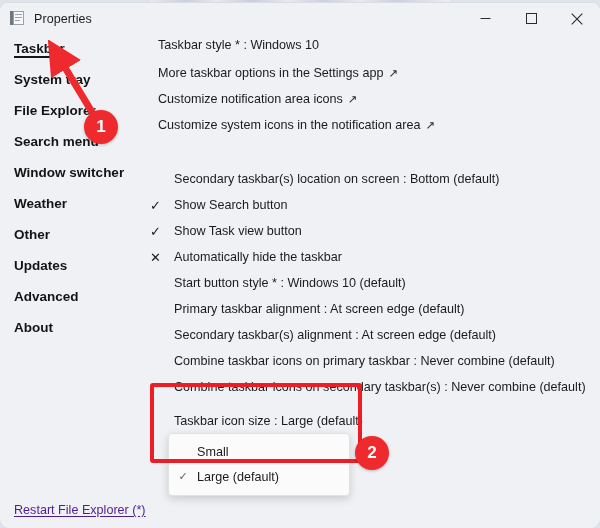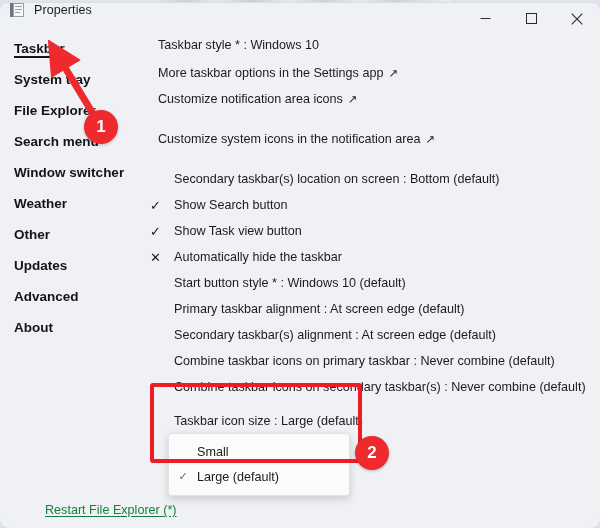--- a/index.html
+++ b/index.html
@@ -55,21 +55,21 @@
     left: 0; top: 0;
     width: 600px;
     height: 31px;
     background: #eff1f5;
   }
   .title-left {
     position: absolute;
     left: 10px; top: 0;
     height: 31px;
     display: flex;
-    align-items: flex-start;
+    align-items: center;
     gap: 9px;
   }
   .app-icon {
     width: 15px; height: 15px;
     position: relative;
     display: block;
   }
   .app-icon .doc {
     position: absolute;
     left: 3px; top: 0;
@@ -201,25 +201,24 @@
     font-size: 11px;
     color: #5d5d5d;
   }
 
   
   .footer-link {
     position: absolute;
     left: 14px;
     top: 500px;
     font-size: 12.6px;
-    color: #15803d;
+    color: #4c1d95;
     text-decoration: underline;
     text-underline-offset: 2px;
     cursor: pointer;
-    margin-left: 31px;
   }
 
   
   .ann-rect {
     position: absolute;
     left: 150px;
     top: 383px;
     width: 212px;
     height: 80px;
     border: 4px solid #ee1c25;
@@ -314,21 +313,21 @@
       <div class="row plain" style="top:30px">
         <span class="label">More taskbar options in the Settings app</span>
         <span class="ext-arrow">↗</span>
       </div>
 
       <div class="row plain" style="top:56px">
         <span class="label">Customize notification area icons</span>
         <span class="ext-arrow">↗</span>
       </div>
 
-      <div class="row plain" style="top:96px">
+      <div class="row plain" style="top:82px">
         <span class="label">Customize system icons in the notification area</span>
         <span class="ext-arrow">↗</span>
       </div>
 
 
       <div class="row indent" style="top:136px">
         <span class="label">Secondary taskbar(s) location on screen : Bottom (default)</span>
       </div>
 
       <div class="row" style="top:162px">

